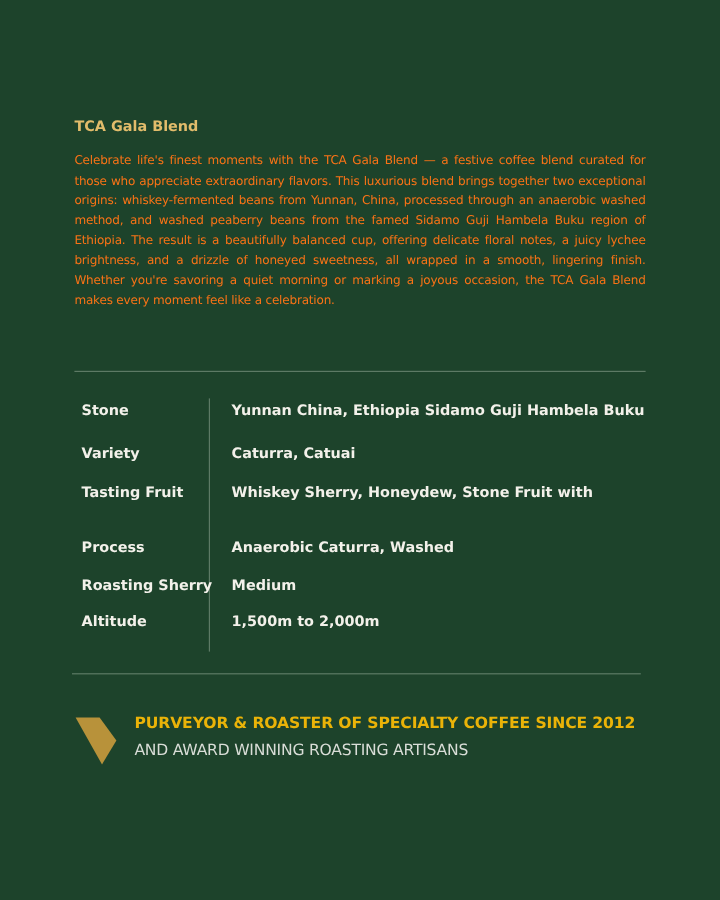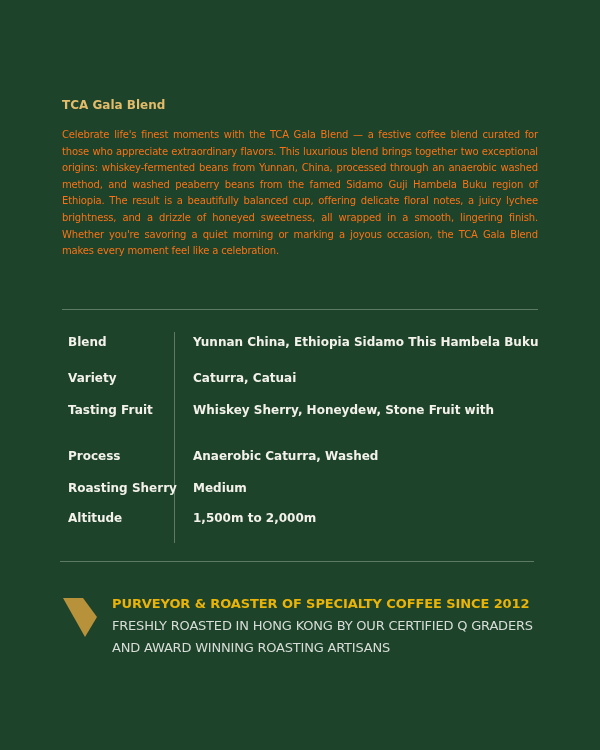--- a/index.html
+++ b/index.html
@@ -123,23 +123,23 @@
 <h1 class="title">TCA Gala Blend</h1>
 
 <p class="description">Celebrate life's finest moments with the TCA Gala Blend — a festive coffee blend curated for those who appreciate extraordinary flavors. This luxurious blend brings together two exceptional origins: whiskey-fermented beans from Yunnan, China, processed through an anaerobic washed method, and washed peaberry beans from the famed Sidamo Guji Hambela Buku region of Ethiopia. The result is a beautifully balanced cup, offering delicate floral notes, a juicy lychee brightness, and a drizzle of honeyed sweetness, all wrapped in a smooth, lingering finish. Whether you're savoring a quiet morning or marking a joyous occasion, the TCA Gala Blend makes every moment feel like a celebration.</p>
 
 <div class="divider top"></div>
 
 <div class="vline"></div>
 
 <div>
   <div class="spec-row" style="top:334px;">
-    <div class="spec-label">Blend</div>
+    <div class="spec-label">Stone</div>
     <div class="spec-value">
-      <span>Yunnan China, Ethiopia Sidamo This Hambela Buku</span>
+      <span>Yunnan China, Ethiopia Sidamo Guji Hambela Buku</span>
     </div>
   </div>
 
   <div class="spec-row" style="top:370px;">
     <div class="spec-label">Variety</div>
     <div class="spec-value">
       <span>Caturra, Catuai</span>
     </div>
   </div>
 
@@ -173,15 +173,14 @@
 </div>
 
 <div class="divider bottom"></div>
 
 <svg class="logo" viewBox="0 0 40 44">
   <polygon points="3,3 23,3 37,22 25,42" fill="#b8923a"></polygon>
 </svg>
 
 <div class="footer-text">
   <span class="footer-line headline">PURVEYOR &amp; ROASTER OF SPECIALTY COFFEE SINCE 2012</span>
-  <span class="footer-line sub">FRESHLY ROASTED IN HONG KONG BY OUR CERTIFIED Q GRADERS</span>
   <span class="footer-line sub">AND AWARD WINNING ROASTING ARTISANS</span>
 </div>
 
 </body></html>

